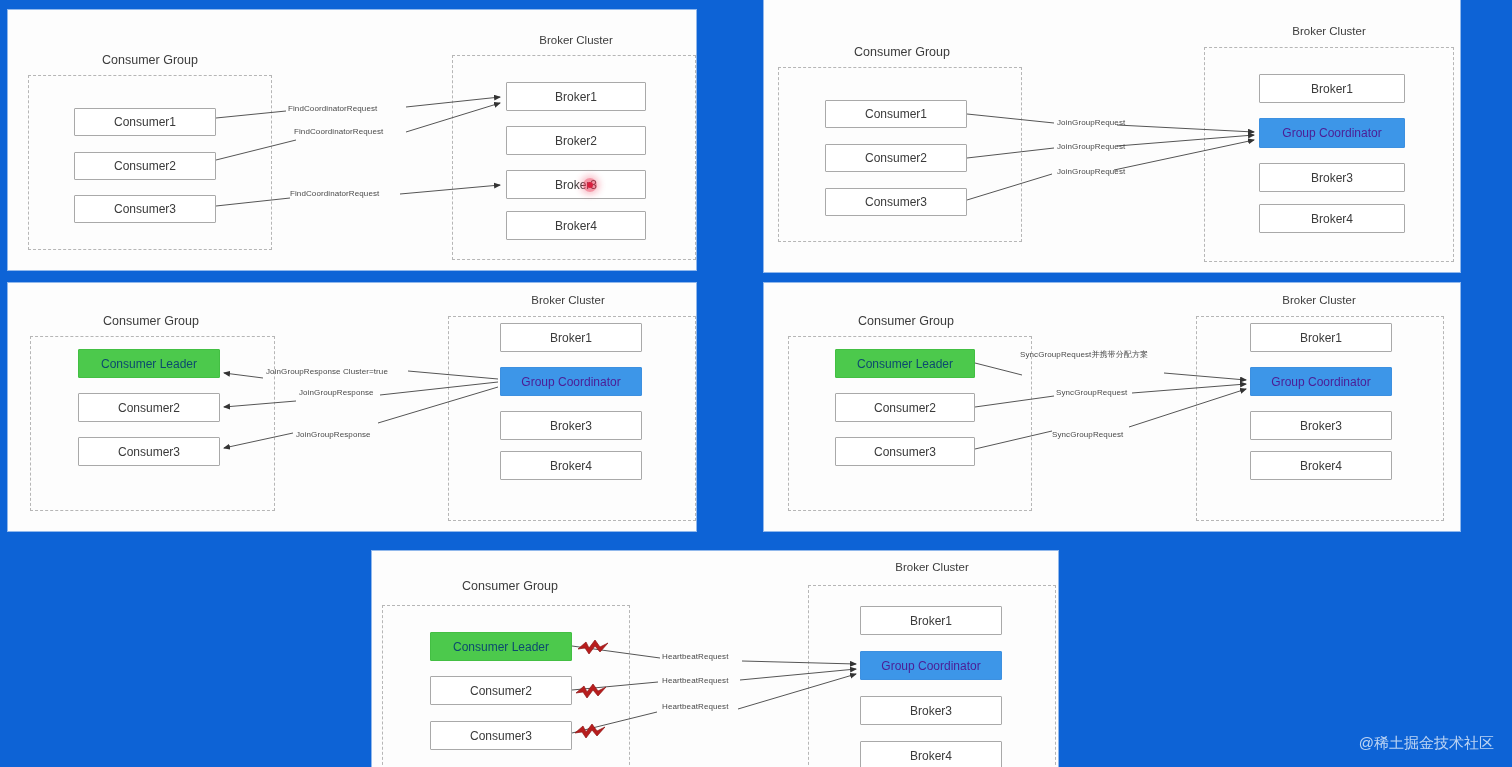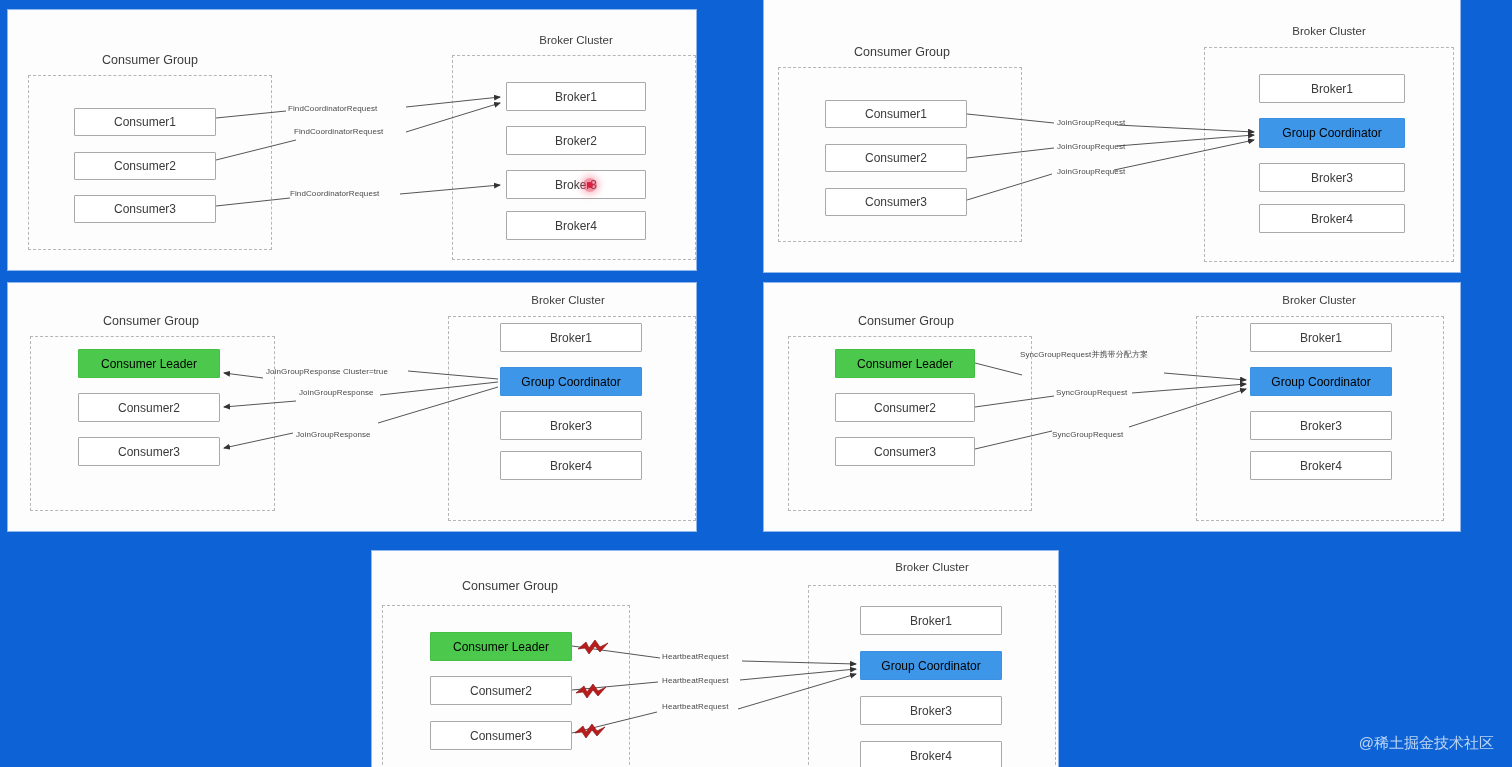--- a/index.html
+++ b/index.html
@@ -42,26 +42,26 @@
     font-size: 12px;
     display: flex;
     align-items: center;
     justify-content: center;
     white-space: nowrap;
     border-radius: 1px;
   }
   .node.leader {
     background: #4CC94C;
     border-color: #43bf43;
-    color: #000000;
+    color: #0c4a6e;
   }
   .node.coordinator {
     background: #3D96E8;
     border-color: #3d90e0;
-    color: #000000;
+    color: #4c1d95;
   }
 
   
   .edge-label {
     position: absolute;
     font-size: 8px;
     color: #4a4a4a;
     white-space: nowrap;
     letter-spacing: 0.1px;
   }

